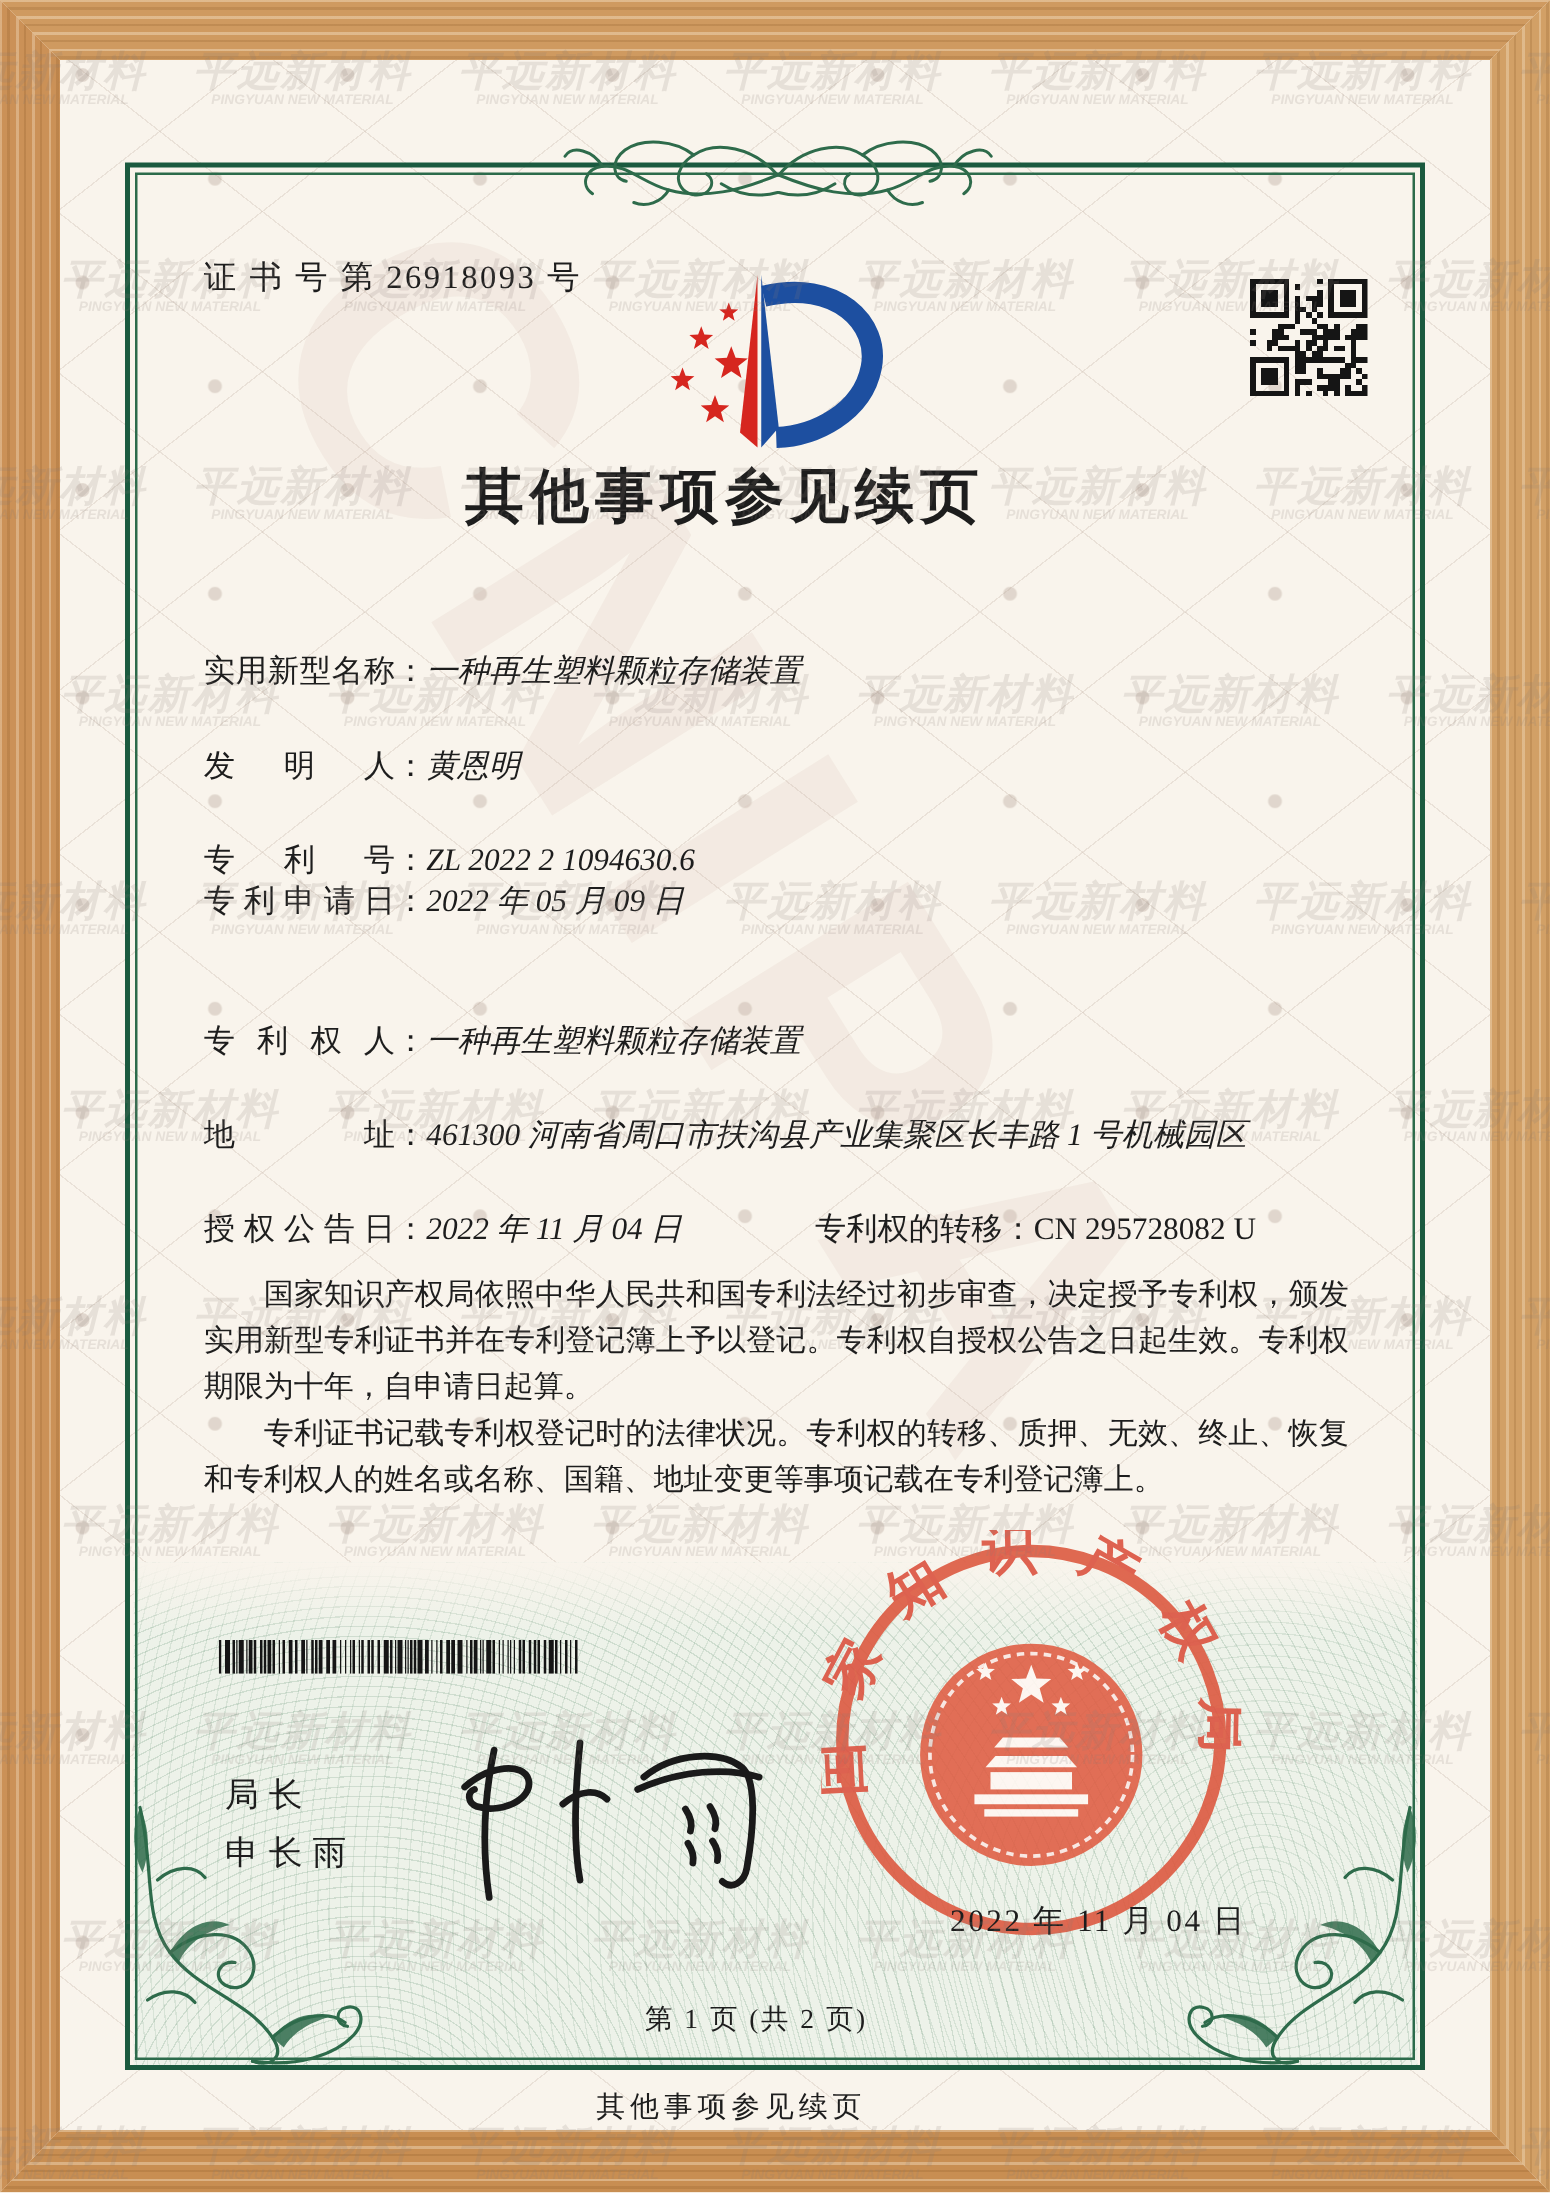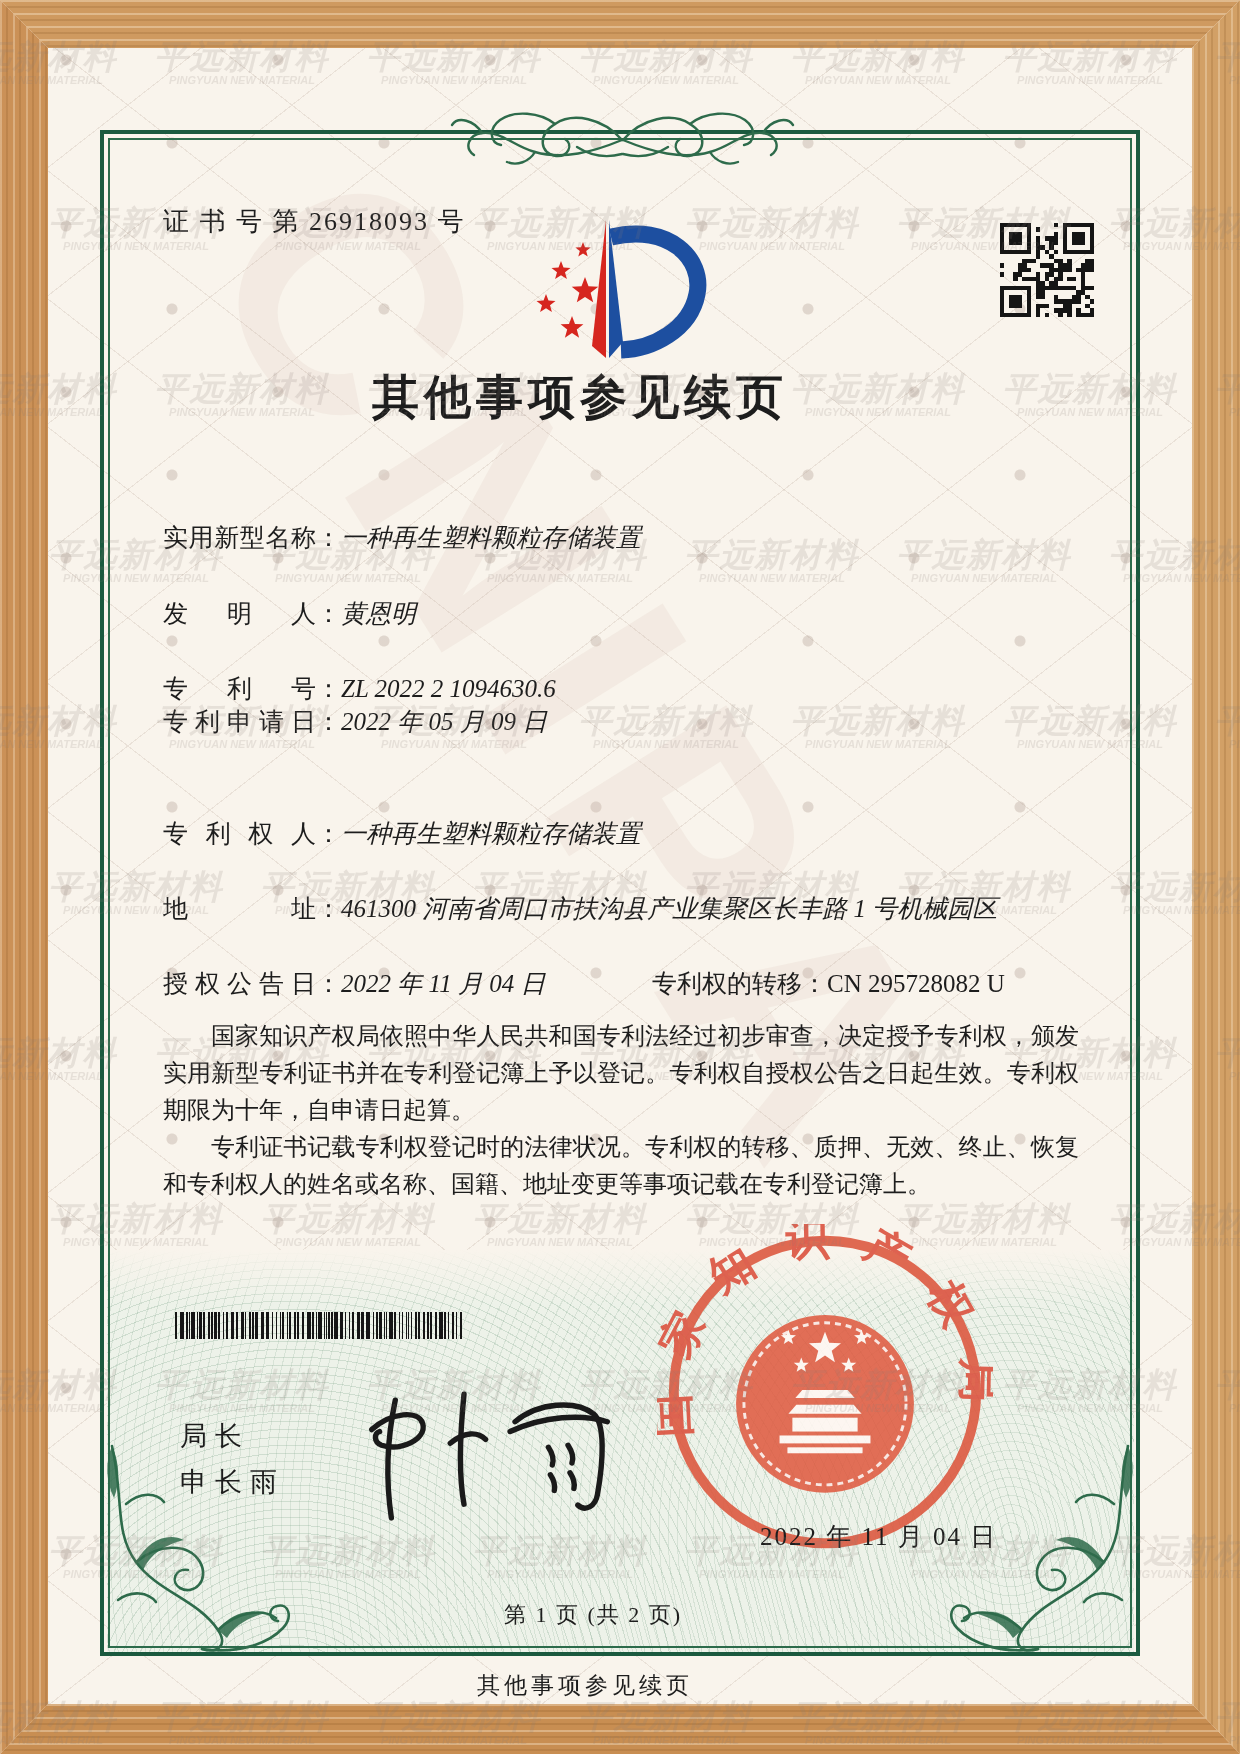--- a/index.html
+++ b/index.html
@@ -73,21 +73,21 @@
   .paras{left:163px;top:1018px;width:916px;font-size:24px;line-height:37px;text-align:justify;}
   .paras p{margin:0;text-indent:2em;}
   .barcode{left:175px;top:1312px;width:292px;height:27px;}
   .director-title{left:180px;top:1418px;font-family:"Liberation Sans","DejaVu Sans",sans-serif;
     font-size:27px;letter-spacing:8px;}
   .director-name{left:180px;top:1464px;font-family:"Liberation Sans","DejaVu Sans",sans-serif;
     font-size:27px;letter-spacing:8px;}
   .signature{left:358px;top:1386px;width:265px;height:148px;}
   .seal{left:657px;top:1224px;width:336px;height:336px;z-index:5;opacity:.9;}
   .seal-date{left:760px;top:1520px;z-index:6;font-size:25px;letter-spacing:2px;}
-  .page-num{left:100px;top:1600px;width:1040px;text-align:center;font-size:22px;letter-spacing:2px;transform:translateX(-27px);}
+  .page-num{left:112px;top:1600px;width:1040px;text-align:center;font-size:22px;letter-spacing:2px;transform:translateX(-27px);}
   .footer-note{left:100px;top:1670px;width:1040px;text-align:center;font-size:23px;letter-spacing:4px;transform:translateX(-35px);}
   
   .wm-layer{position:absolute;inset:0;z-index:9;pointer-events:none;overflow:hidden;}
   .wm-tile{position:absolute;width:200px;text-align:center;
     font-family:"Liberation Sans","DejaVu Sans",sans-serif;font-style:italic;font-weight:bold;
     color:rgba(138,124,117,.17);line-height:1.05;}
   .wm-cn{display:block;font-size:33px;letter-spacing:2px;}
   .wm-en{display:block;font-size:11px;letter-spacing:0;}
 </style>
 </head>

